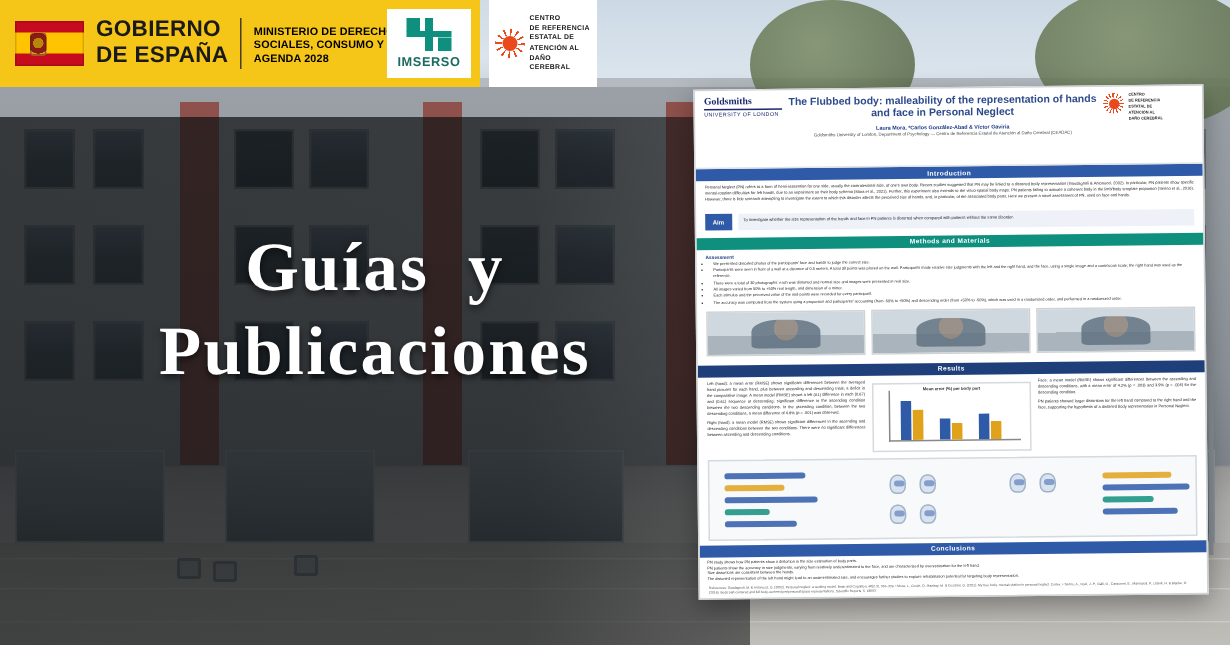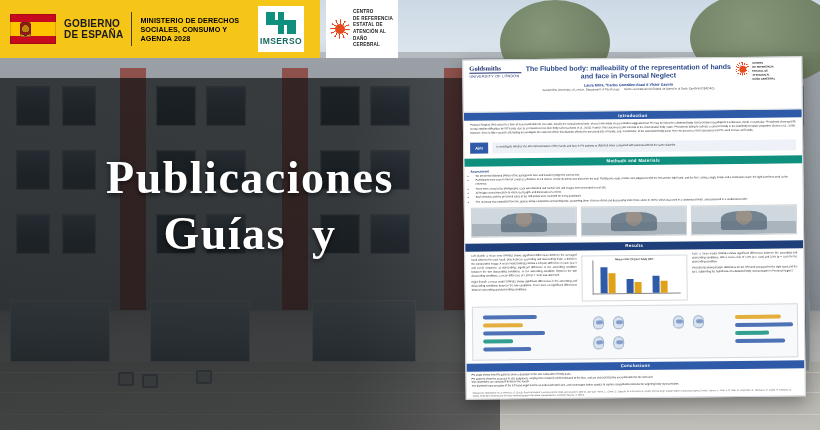--- a/index.html
+++ b/index.html
@@ -113,28 +113,28 @@
     background: linear-gradient(to bottom, #c60b1e 0%, #c60b1e 25%, #ffc400 25%, #ffc400 75%, #c60b1e 75%, #c60b1e 100%);
     position: relative; border: 1px solid rgba(0,0,0,.15);
   }
   .gov-flag::after {
     content: ""; position: absolute; left: 9px; top: 7px; width: 11px; height: 15px;
     background: radial-gradient(circle at 50% 45%, #b8860b 0 35%, #8c1c13 36% 70%, #c9a227 71% 100%);
     border-radius: 2px;
     box-shadow: 0 0 0 1px rgba(90,30,20,.5) inset;
   }
   .gov-text { color: #1a1a1a; line-height: 1.12; }
-  .gov-t1 { font-size: 10px; font-weight: 700; letter-spacing: .2px; }
+  .gov-t1 { font-size: 15px; font-weight: 700; letter-spacing: .2px; }
   .gov-sep {
     width: 1px; height: 34px; background: #1a1a1a; margin: 0 8px; opacity: .8;
   }
   .gov-t2 { font-size: 7.2px; font-weight: 700; letter-spacing: .1px; max-width: 118px; }
 
   .imserso {
-    position: absolute; left: 258px; top: 6px; width: 46px; height: 46px;
+    position: absolute; left: 258px; top: 6px; width: 56px; height: 46px;
     background: #ffffff; display: flex; flex-direction: column;
     align-items: center; justify-content: center;
   }
   .imserso-mark {
     width: 30px; height: 22px;
     background:
       linear-gradient(to right, transparent 0 40%, #0f8f7e 40% 60%, transparent 60%),
       linear-gradient(to bottom, transparent 0 38%, #0f8f7e 38% 58%, transparent 58%);
     position: relative;
   }
@@ -343,22 +343,22 @@
   <div class="chair" style="left:600px; top:372px;"></div>
   <div class="chair" style="left:628px; top:376px;"></div>
 
   <div class="tree" style="left:538px;"></div>
   <div class="foliage" style="left:500px; top:0px; width:110px; height:86px;"></div>
   <div class="foliage" style="left:690px; top:-10px; width:150px; height:96px;"></div>
   <div class="lamp" style="left:806px; top:250px; height:120px;"></div>
 
   <div class="overlay"></div>
   <div class="title-wrap">
+    <span class="ln">Guías  y</span>
     <span class="ln">Publicaciones</span>
-    <span class="ln">Guías  y</span>
   </div>
 
   <div class="gov-bar">
     <div class="gov-flag"></div>
     <div class="gov-text">
       <div class="gov-t1">GOBIERNO</div>
       <div class="gov-t1">DE ESPAÑA</div>
     </div>
     <div class="gov-sep"></div>
     <div class="gov-t2">MINISTERIO DE DERECHOS SOCIALES, CONSUMO Y AGENDA 2028</div>

